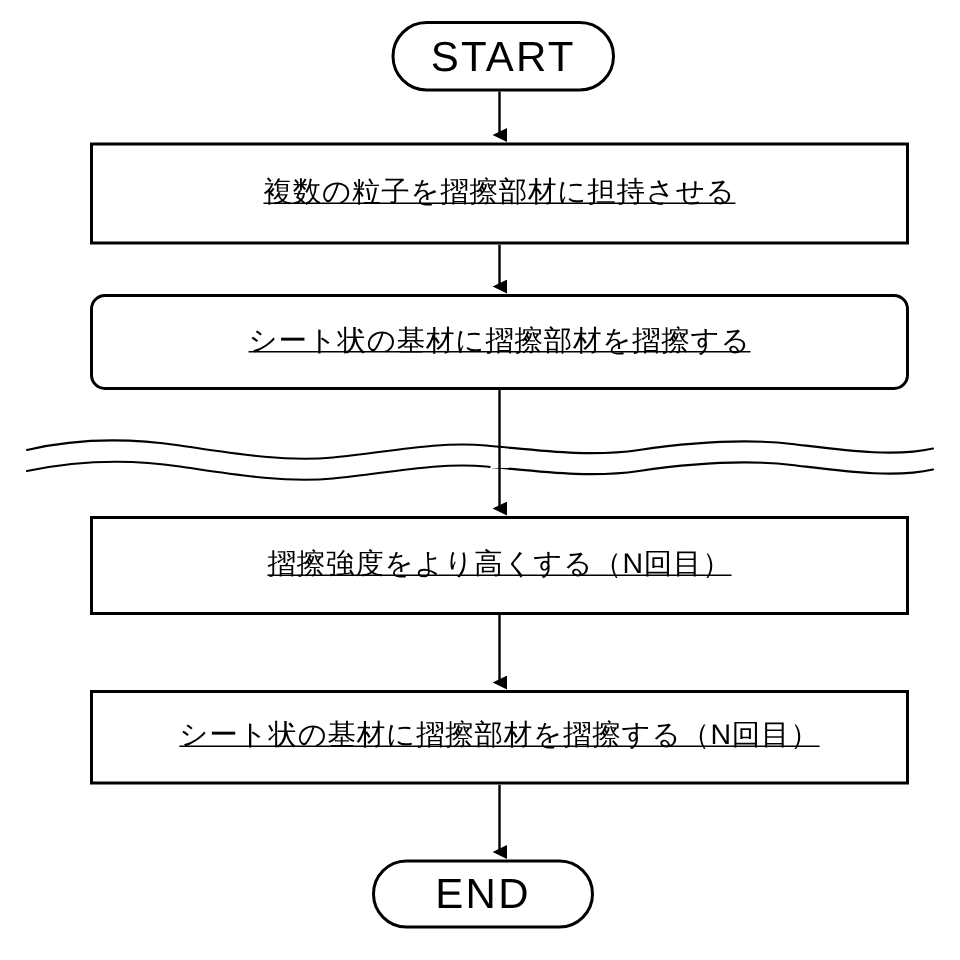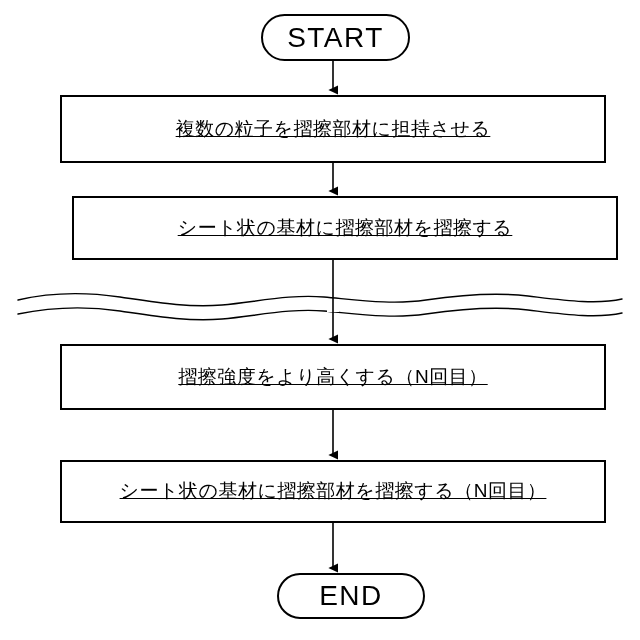--- a/index.html
+++ b/index.html
@@ -101,30 +101,30 @@
   <div class="node-layer">
 
     <div class="terminator" style="left:261px; top:14px; width:149px; height:47px;">
       <span>START</span>
     </div>
 
     <div class="process-box" style="left:60px; top:95px; width:546px; height:68px;">
       <span class="box-label">複数の粒子を摺擦部材に担持させる</span>
     </div>
 
-    <div class="process-box" style="left:72px; top:196px; width:546px; height:64px;">
+    <div class="process-box" style="left:60px; top:196px; width:546px; height:64px;border-radius:10px;">
       <span class="box-label">シート状の基材に摺擦部材を摺擦する</span>
     </div>
 
     <div class="process-box" style="left:60px; top:344px; width:546px; height:66px;justify-content:center;">
       <span class="box-label">摺擦強度をより高くする（N回目）</span>
     </div>
 
     <div class="process-box" style="left:60px; top:460px; width:546px; height:63px;">
       <span class="box-label">シート状の基材に摺擦部材を摺擦する（N回目）</span>
     </div>
 
-    <div class="terminator" style="left:277px; top:573px; width:148px; height:46px;">
+    <div class="terminator" style="left:248px; top:573px; width:148px; height:46px;">
       <span>END</span>
     </div>
 
   </div>
 </div>
 
 </body></html>

